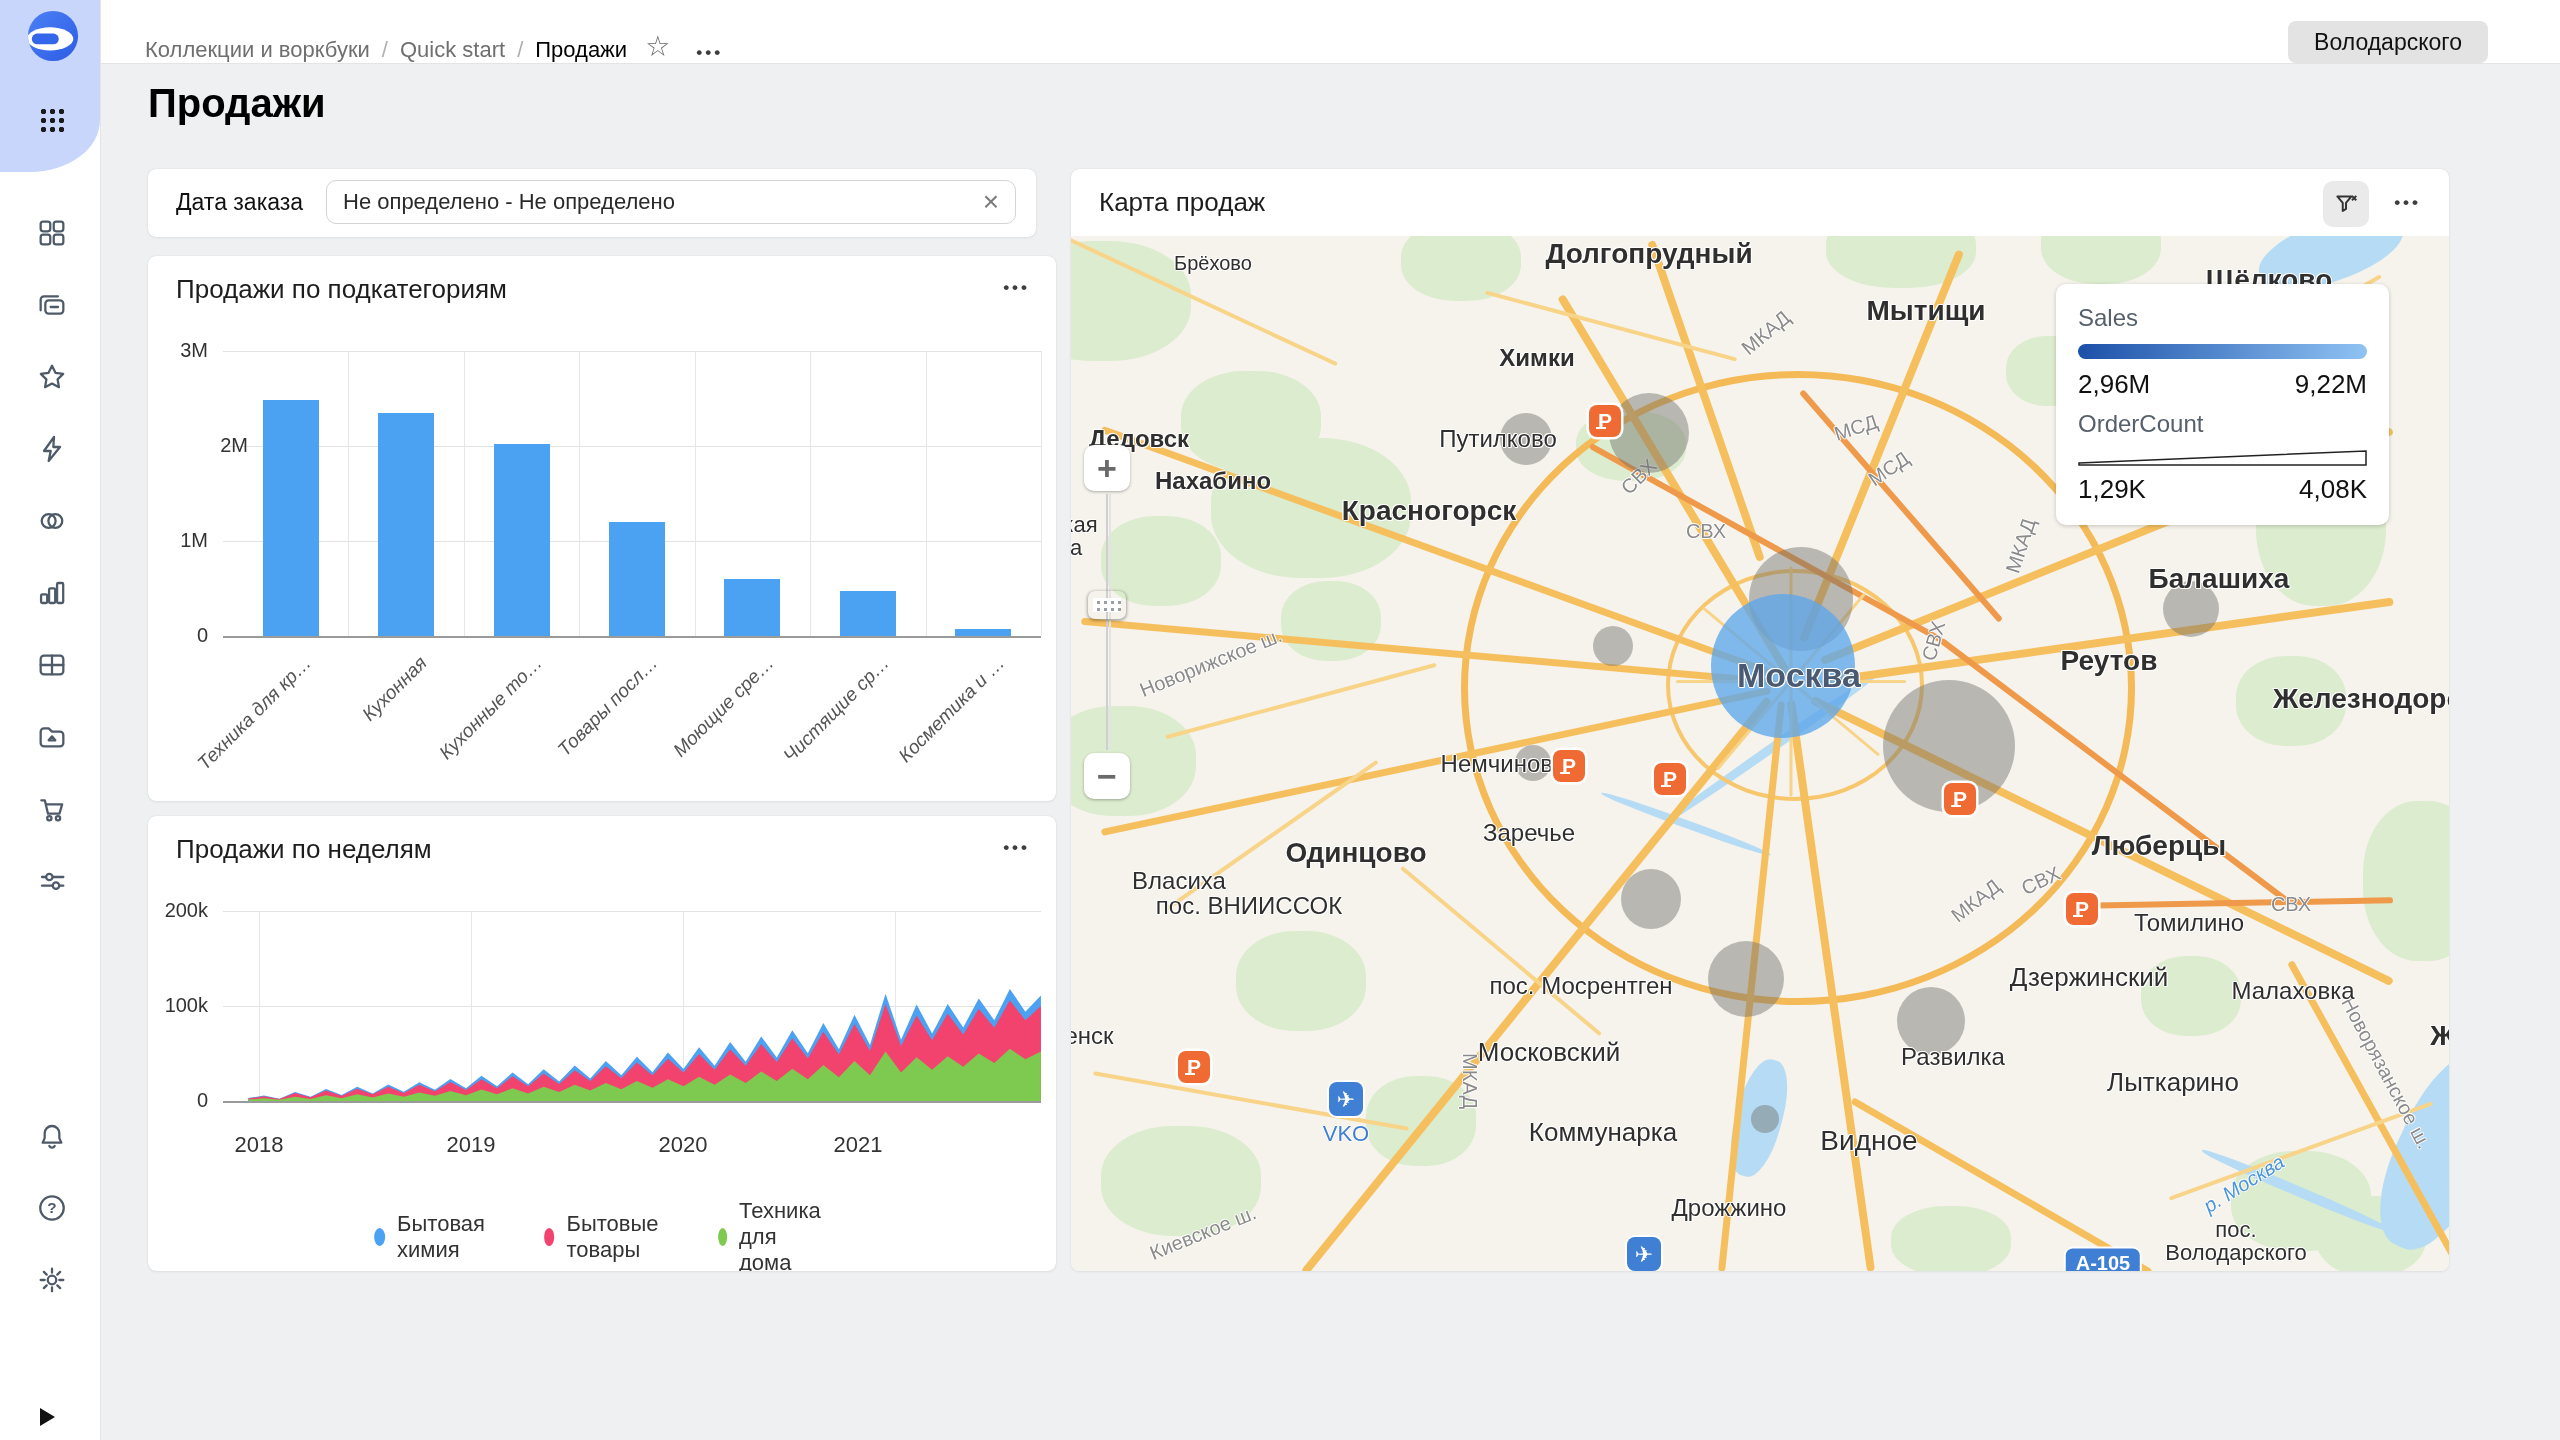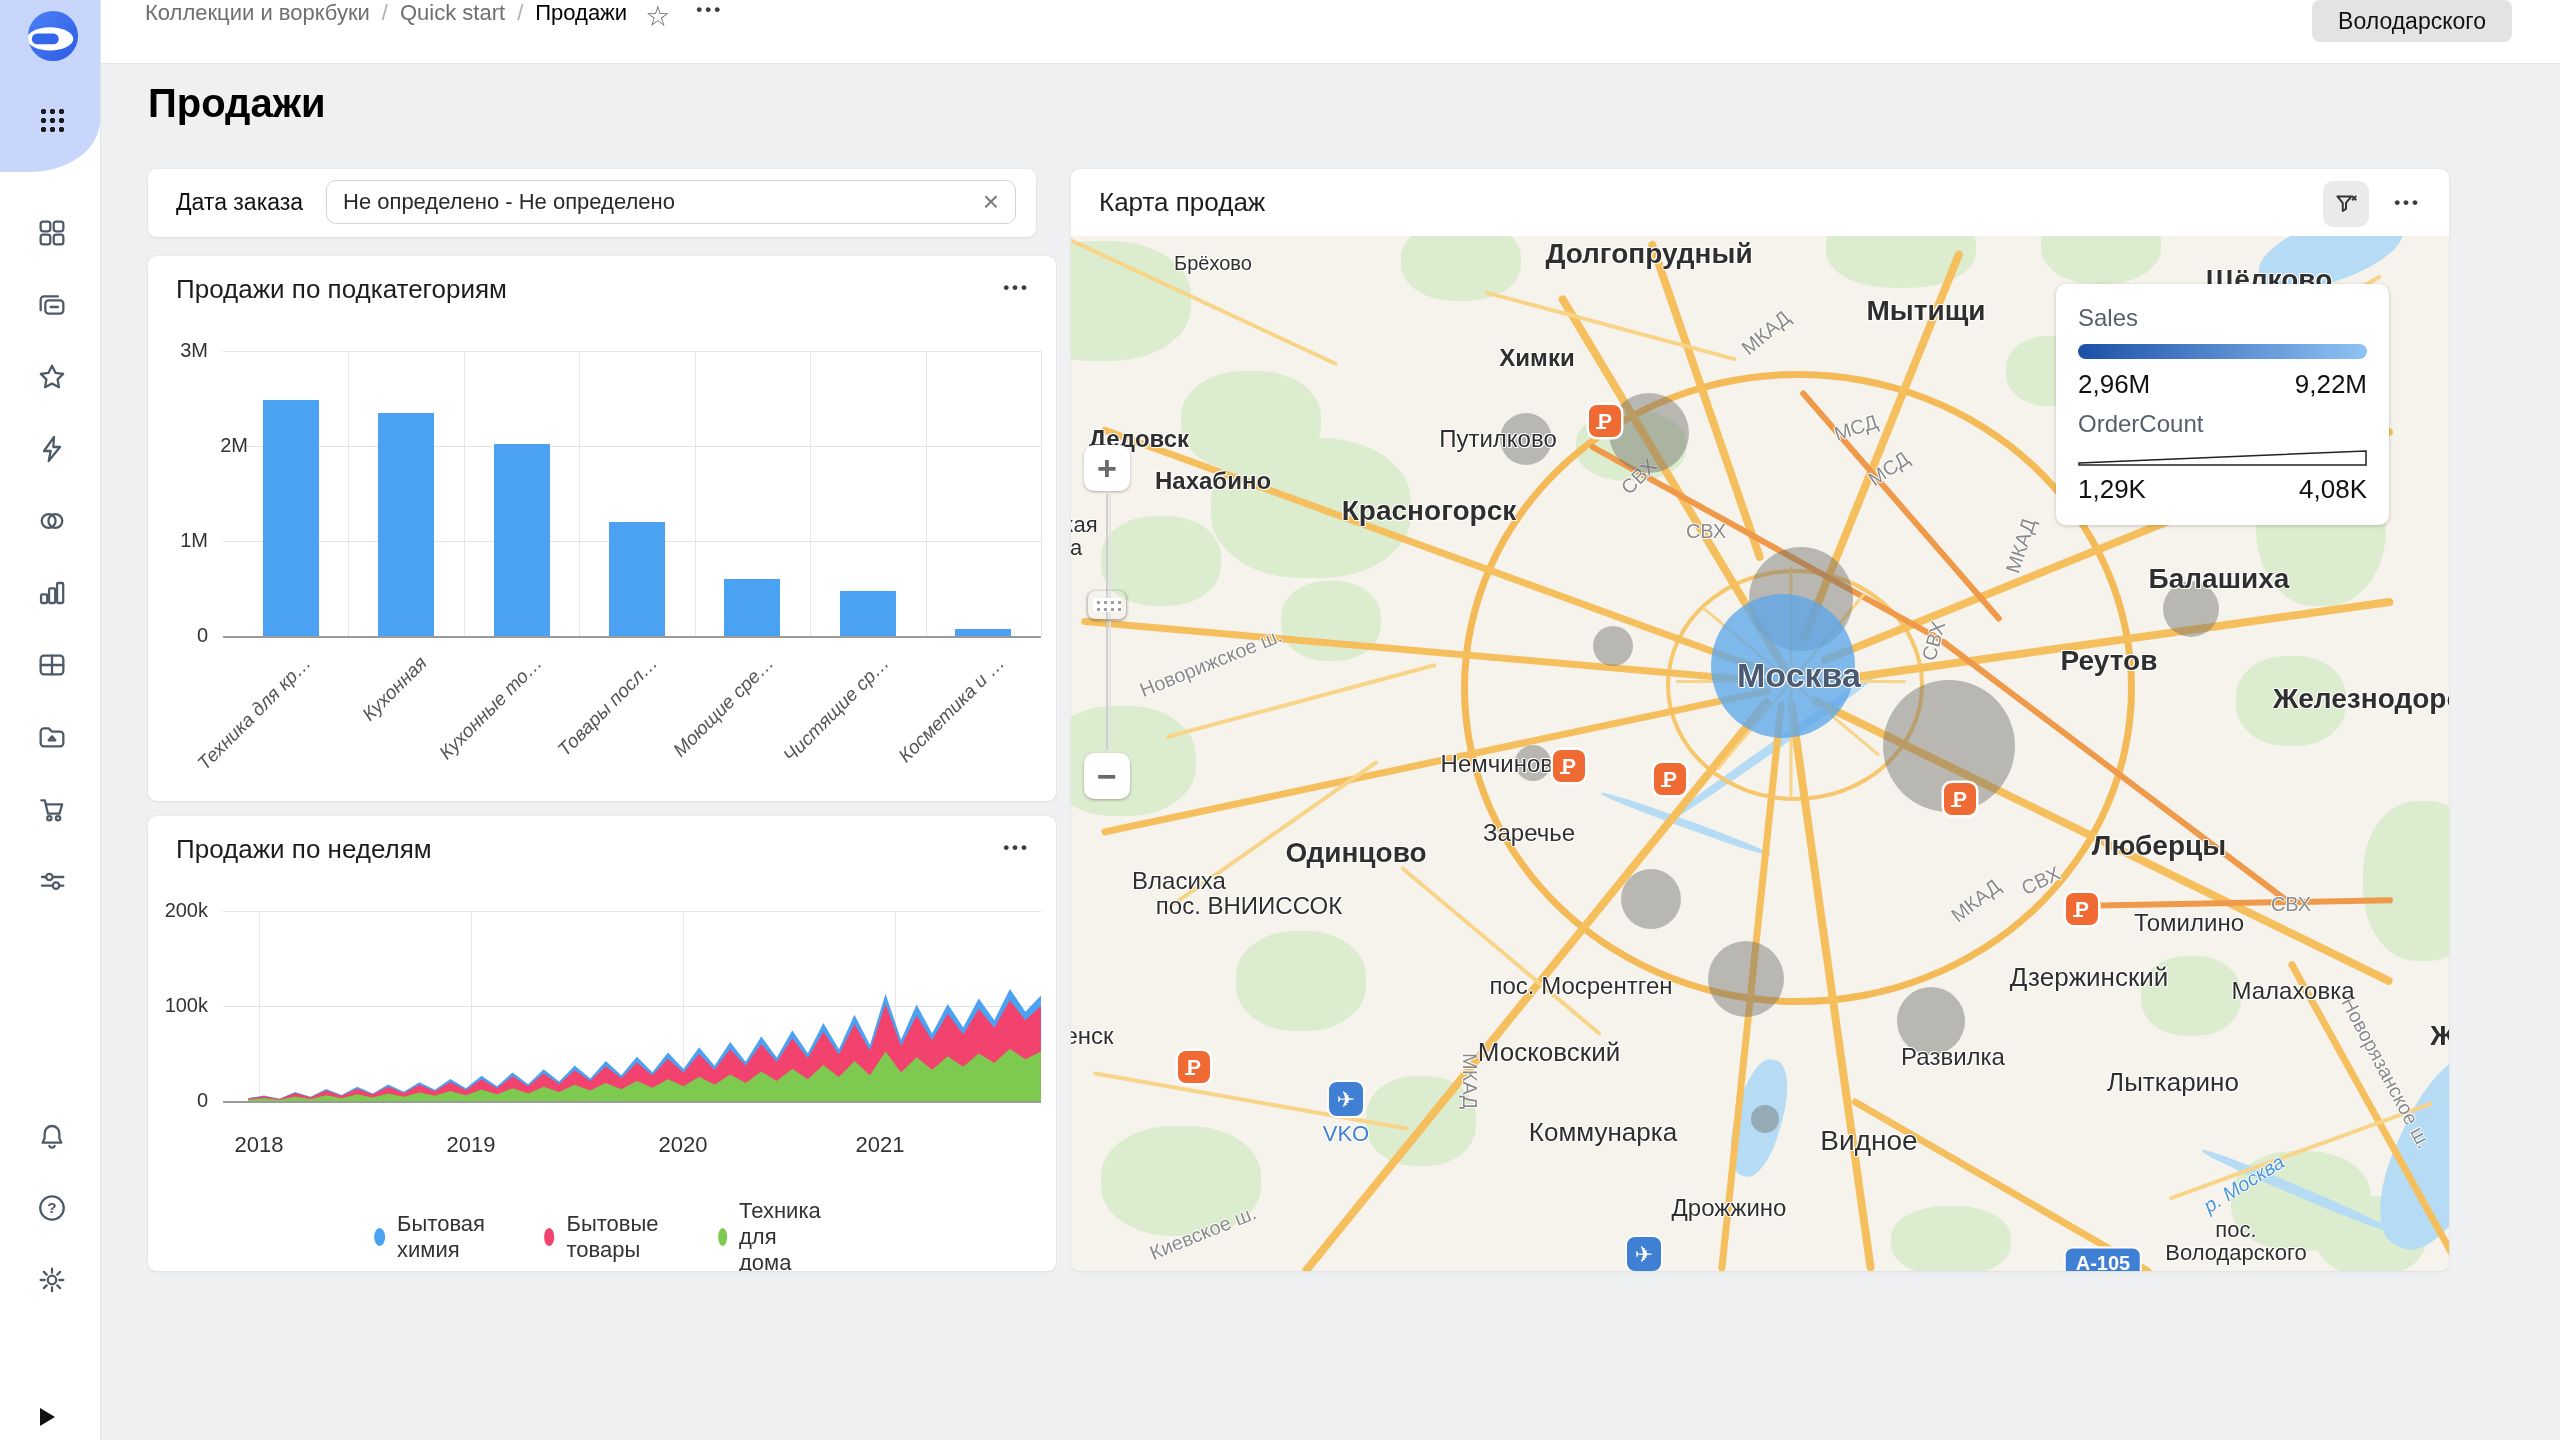--- a/index.html
+++ b/index.html
@@ -10,21 +10,21 @@
   #logo-block{position:absolute;left:0;top:0;width:100px;height:172px;background:#c7d6fa;border-bottom-right-radius:70px 52px;}
   #logo{position:absolute;left:26px;top:9px;width:54px;height:54px;}
   .apps-grid{position:absolute;left:39px;top:107px;width:27px;height:27px;
      background-image:radial-gradient(circle,#1b1b1b 2.5px,transparent 3px);background-size:9px 9px;}
   .nav-ic{position:absolute;left:36px;width:32px;height:32px;color:#4e5a68;}
   .nav-ic svg{width:32px;height:32px;stroke:#4e5a68;stroke-width:1.7;fill:none;stroke-linecap:round;stroke-linejoin:round;}
   #expand-arrow{position:absolute;left:40px;top:1408px;width:0;height:0;border-left:15px solid #111;
      border-top:9px solid transparent;border-bottom:9px solid transparent;}
   
   #topbar{position:absolute;left:101px;top:0;right:0;height:64px;background:#fff;border-bottom:1px solid #e4e4e4;
-     display:flex;align-items:flex-start;padding:0 48px 0 44px;box-sizing:border-box;z-index:20;}
+     display:flex;align-items:flex-end;padding:0 72px 0 44px;box-sizing:border-box;z-index:20;}
   .crumb{font-size:22px;color:#6f6f6f;}
   .crumb.current{color:#000;}
   .crumb-sep{font-size:22px;color:#b0b0b0;margin:0 12px;}
   #bc-star{font-size:28px;color:#6b6b6b;margin-left:18px;}
   .dots-menu{font-size:17px;letter-spacing:3px;color:#3d3d3d;font-weight:bold;}
   #bc-dots{margin-left:26px;}
   #edit-btn{margin-left:auto;background:#e3e3e4;border-radius:8px;height:42px;padding:0 26px;
      display:flex;align-items:center;font-size:23px;color:#111;}
   
   #content{position:absolute;left:101px;top:65px;right:0;bottom:0;background:#eff0f1;}
@@ -282,21 +282,21 @@
           <div class="ytick" style="left: 0px; top: 178px;">100k</div>
           <div class="gridh axis" style="left: 75px; width: 818px; top: 285px;"></div>
           <div class="ytick" style="left: 0px; top: 273px;">0</div>
           <div class="gridv" style="left: 111px; top: 95px; height: 190px;"></div>
           <div class="xtick" style="left: 111px; top: 316px;">2018</div>
           <div class="gridv" style="left: 323px; top: 95px; height: 190px;"></div>
           <div class="xtick" style="left: 323px; top: 316px;">2019</div>
           <div class="gridv" style="left: 535px; top: 95px; height: 190px;"></div>
           <div class="xtick" style="left: 535px; top: 316px;">2020</div>
           <div class="gridv" style="left: 747px; top: 95px; height: 190px;"></div>
-          <div class="xtick" style="left: 732px; top: 316px;">2021</div>
+          <div class="xtick" style="left: 710px; top: 316px;">2021</div>
           <svg width="808" height="190" viewBox="0 0 808 190" style="position: absolute; left: 85px; top: 95px;">
             <path d="M15.40000000000964,187.055L30.939600000013343,184.49L46.479200000017045,187.625L62.01880000002075,180.975L77.55840000002445,185.63L93.09800000002815,178.03L108.63760000003185,184.015L124.17719999998735,175.75L139.71679999999105,182.4L155.25639999999476,173.47L170.79599999999846,180.785L186.33560000000216,171.19L201.87520000000586,178.79L217.41480000000956,167.96L232.95440000001327,177.365L248.49400000001697,164.73L264.03360000002067,175.275L279.57320000002437,161.5L295.1128000000281,173.185L310.6524000000318,158.175L326.1919999999873,170.525L341.731599999991,154.375L357.2711999999947,167.39L372.8107999999984,150.1L388.3504000000021,164.35L403.8900000000058,145.825L419.4296000000095,161.215L434.9692000000132,141.55L450.5088000000169,158.08L466.0484000000206,136.325L481.5880000000243,154.85L497.127600000028,131.1L512.6672000000317,150.67000000000002L528.2067999999872,125.4L543.7463999999909,146.49L559.2859999999946,119.22500000000001L574.8255999999983,142.31L590.365200000002,112.10000000000001L605.9048000000057,138.13L621.4444000000094,103.74000000000001L636.9840000000131,133.95L652.5236000000168,82.65L668.0632000000205,128.725L683.6028000000242,93.575L699.1424000000279,122.55L714.6820000000316,93.10000000000001L730.2215999999871,116.375L745.7611999999908,87.59L761.3007999999945,109.25L776.8403999999982,77.9L792.3800000000019,100.7L807.9196000000056,84.55000000000001L807.9196000000056,190L15.40000000000964,190Z" fill="#4ba1f2"></path>
             <path d="M15.40000000000964,187.435L30.939600000013343,185.25L46.479200000017045,187.91L62.01880000002075,182.115L77.55840000002445,186.2L93.09800000002815,179.55L108.63760000003185,184.775L124.17719999998735,177.65L139.71679999999105,183.35L155.25639999999476,175.75L170.79599999999846,181.925L186.33560000000216,173.85L201.87520000000586,180.215L217.41480000000956,171L232.95440000001327,179.075L248.49400000001697,168.15L264.03360000002067,177.175L279.57320000002437,165.3L295.1128000000281,175.275L310.6524000000318,162.45L326.1919999999873,172.9L341.731599999991,159.125L357.2711999999947,170.05L372.8107999999984,155.325L388.3504000000021,167.2L403.8900000000058,151.525L419.4296000000095,164.35L434.9692000000132,147.725L450.5088000000169,161.5L466.0484000000206,142.975L481.5880000000243,158.65L497.127600000028,138.225L512.6672000000317,154.85L528.2067999999872,133L543.7463999999909,151.05L559.2859999999946,127.30000000000001L574.8255999999983,147.25L590.365200000002,120.65L605.9048000000057,143.45L621.4444000000094,113.05L636.9840000000131,139.65L652.5236000000168,93.10000000000001L668.0632000000205,134.9L683.6028000000242,104.5L699.1424000000279,129.2L714.6820000000316,102.60000000000001L730.2215999999871,123.5L745.7611999999908,97.85000000000001L761.3007999999945,116.85000000000001L776.8403999999982,89.30000000000001L792.3800000000019,109.25L807.9196000000056,95L807.9196000000056,190L15.40000000000964,190Z" fill="#f2436e"></path>
             <path d="M15.40000000000964,188.575L30.939600000013343,187.34L46.479200000017045,188.86L62.01880000002075,185.725L77.55840000002445,187.91L93.09800000002815,184.3L108.63760000003185,187.15L124.17719999998735,183.35L139.71679999999105,186.39L155.25639999999476,182.4L170.79599999999846,185.725L186.33560000000216,181.45L201.87520000000586,184.775L217.41480000000956,180.025L232.95440000001327,184.3L248.49400000001697,178.6L264.03360000002067,183.35L279.57320000002437,177.175L295.1128000000281,182.4L310.6524000000318,175.75L326.1919999999873,180.975L341.731599999991,173.85L357.2711999999947,179.55L372.8107999999984,171.95L388.3504000000021,178.125L403.8900000000058,170.05L419.4296000000095,176.7L434.9692000000132,168.15L450.5088000000169,175.275L466.0484000000206,165.775L481.5880000000243,173.85L497.127600000028,163.4L512.6672000000317,171.95L528.2067999999872,160.55L543.7463999999909,170.05L559.2859999999946,157.7L574.8255999999983,168.15L590.365200000002,153.9L605.9048000000057,166.25L621.4444000000094,150.1L636.9840000000131,164.35L652.5236000000168,140.6L668.0632000000205,161.5L683.6028000000242,146.3L699.1424000000279,158.65L714.6820000000316,145.35L730.2215999999871,155.8L745.7611999999908,142.5L761.3007999999945,152L776.8403999999982,137.75L792.3800000000019,148.2L807.9196000000056,140.6L807.9196000000056,190L15.40000000000964,190Z" fill="#7ec94f"></path>
           </svg>
         </div>
       <div id="area-legend">
           <div class="leg-item">
             <div class="leg-dot" style="background: rgb(75, 161, 242);"></div>
             <div class="leg-lbl">Бытовая химия</div>

